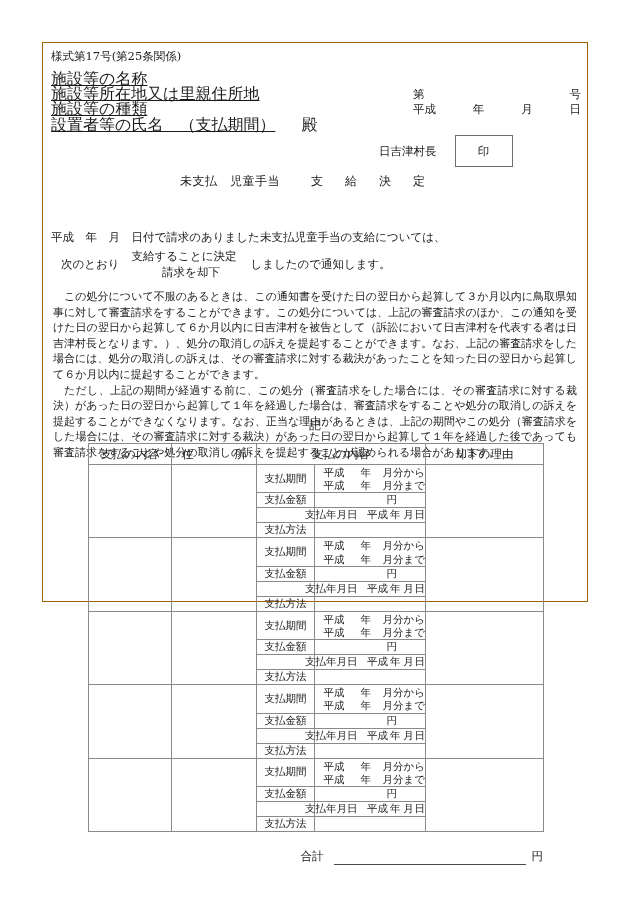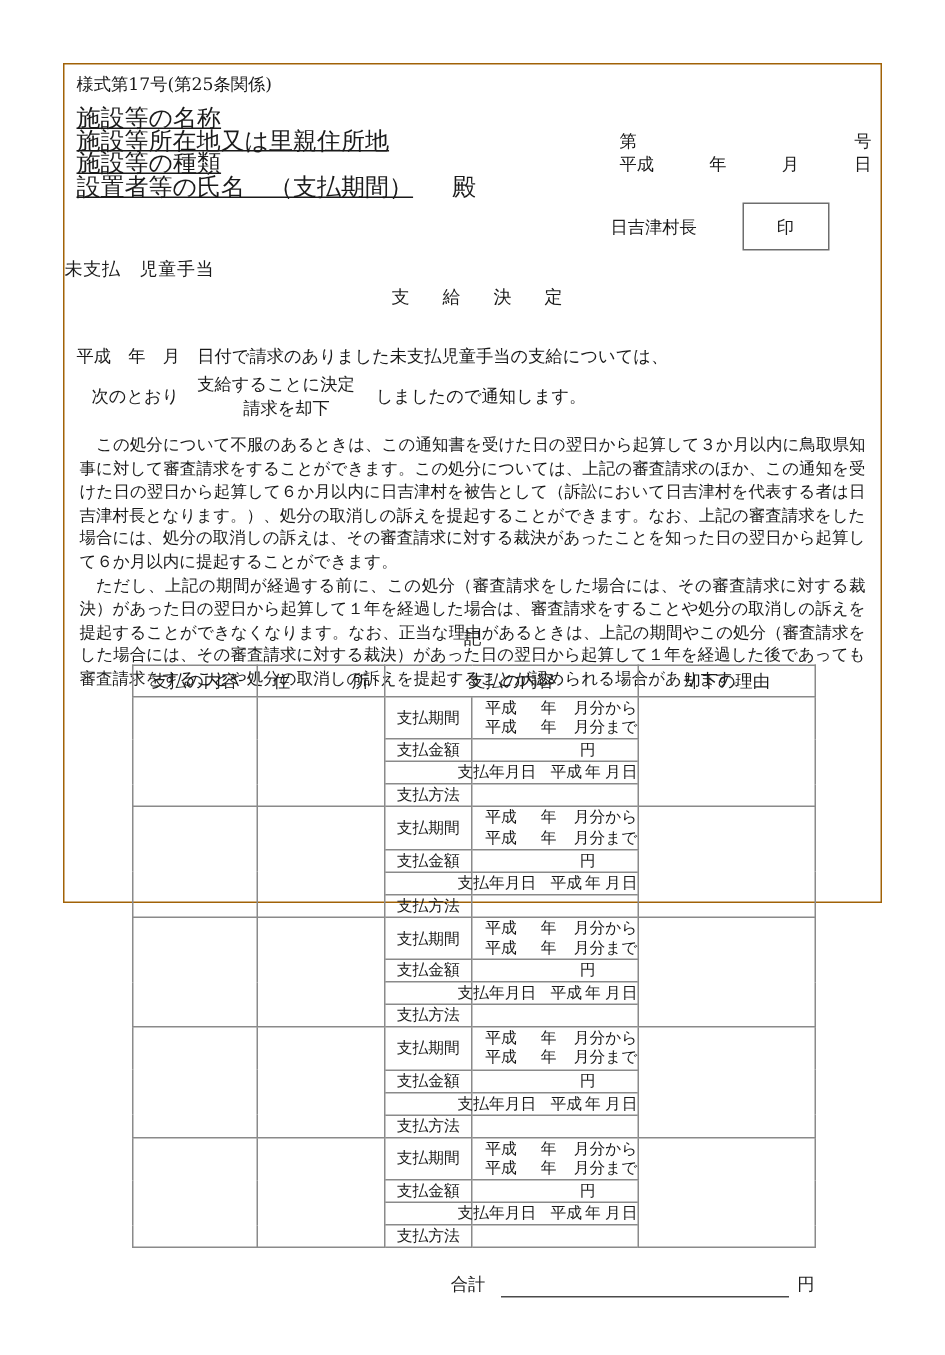--- a/index.html
+++ b/index.html
@@ -70,26 +70,25 @@
   }
   .doc-date-row {
     display: flex;
     justify-content: space-between;
     white-space: nowrap;
     margin-top: 0px;
   }
 
   .issuer-block {
     position: absolute;
-    left: 364px;
+    left: 336px;
     top: 92px;
     display: flex;
     align-items: center;
     font-size: 11.5px;
-    gap: 12px;
   }
   .issuer-name {
     white-space: nowrap;
     margin-right: 18px;
   }
   .seal-box {
     width: 58px;
     height: 32px;
     border: 1px solid #6e6e6e;
     display: flex;
@@ -99,23 +98,23 @@
     box-sizing: border-box;
   }
 
   
   .title-row {
     position: absolute;
     left: 0;
     top: 128px;
     width: 100%;
     display: flex;
+    align-items: center;
     justify-content: center;
     font-size: 12px;
-    flex-direction: column;
   }
   .title-left {
     white-space: nowrap;
     letter-spacing: 0.5px;
   }
   .title-mid {
     margin: 0 20px 0 26px;
     text-align: center;
     line-height: 20px;
   }

